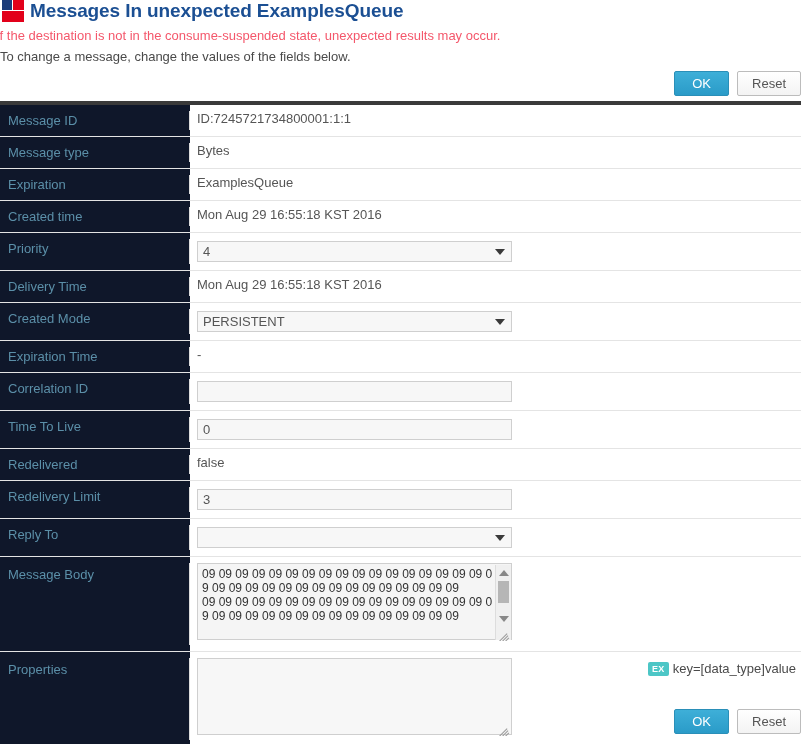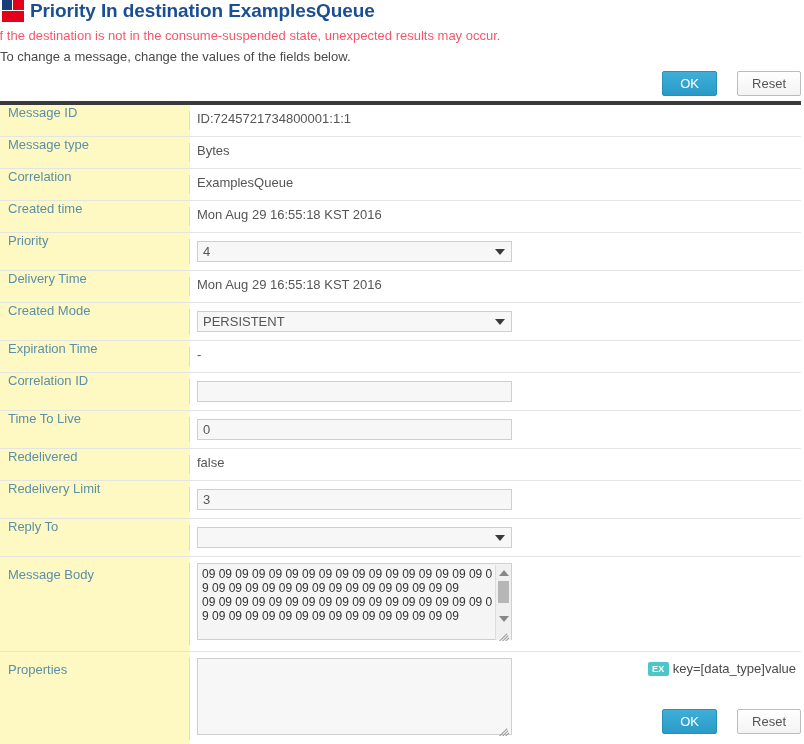--- a/index.html
+++ b/index.html
@@ -70,21 +70,21 @@
     margin-top: 3px;
     white-space: nowrap;
     padding-left: 4px;
   }
 
   
   .button-bar {
     position: absolute;
     right: 3px;
     display: flex;
-    gap: 20px;
+    gap: 8px;
   }
   .button-bar.top { top: 71px; }
   .button-bar.bottom { top: 709px; }
 
   .btn {
     font-family: "Liberation Sans", sans-serif;
     font-size: 13px;
     height: 25px;
     line-height: 23px;
     padding: 0 14px;
@@ -119,24 +119,24 @@
     display: flex;
     border-bottom: 1px solid #e4e4e4;
     min-height: 32px;
     box-sizing: border-box;
   }
   .row:last-child { border-bottom: none; }
 
   .cell-label {
     width: 190px;
     flex: 0 0 190px;
-    background: #fef9c3;
+    background: #0f172a;
     color: #5b8fa8;
     font-size: 13px;
-    padding: 0 0 8px 8px;
+    padding: 8px 0 8px 8px;
     box-sizing: border-box;
     position: relative;
   }
   .cell-label::after {
     content: "";
     position: absolute;
     right: 0;
     top: 6px;
     bottom: 6px;
     width: 1px;
@@ -300,21 +300,21 @@
 </style>
 </head>
 <body>
 
 <div class="page-header">
   <div class="brand-logo">
     <span class="lg-tl"></span>
       <span class="lg-tr"></span>
       <span class="lg-bl"></span>
   </div>
-  <div class="page-title">Priority In destination ExamplesQueue</div>
+  <div class="page-title">Messages In unexpected ExamplesQueue</div>
 </div>
 
 <div class="intro">
   <div class="intro-warning">If the destination is not in the consume-suspended state, unexpected results may occur.</div>
   <div class="intro-note">To change a message, change the values of the fields below.</div>
 </div>
 
 <div class="button-bar top">
   <button class="btn btn-primary">OK</button>
   <button class="btn btn-default">Reset</button>
@@ -327,21 +327,21 @@
         <span class="static-value">ID:7245721734800001:1:1</span>
       </div>
     </div>
     <div class="row">
       <div class="cell-label">Message type</div>
       <div class="cell-value plain">
         <span class="static-value">Bytes</span>
       </div>
     </div>
     <div class="row">
-      <div class="cell-label">Correlation</div>
+      <div class="cell-label">Expiration</div>
       <div class="cell-value plain">
         <span class="static-value">ExamplesQueue</span>
       </div>
     </div>
     <div class="row">
       <div class="cell-label">Created time</div>
       <div class="cell-value plain">
         <span class="static-value">Mon Aug 29 16:55:18 KST 2016</span>
       </div>
     </div>

